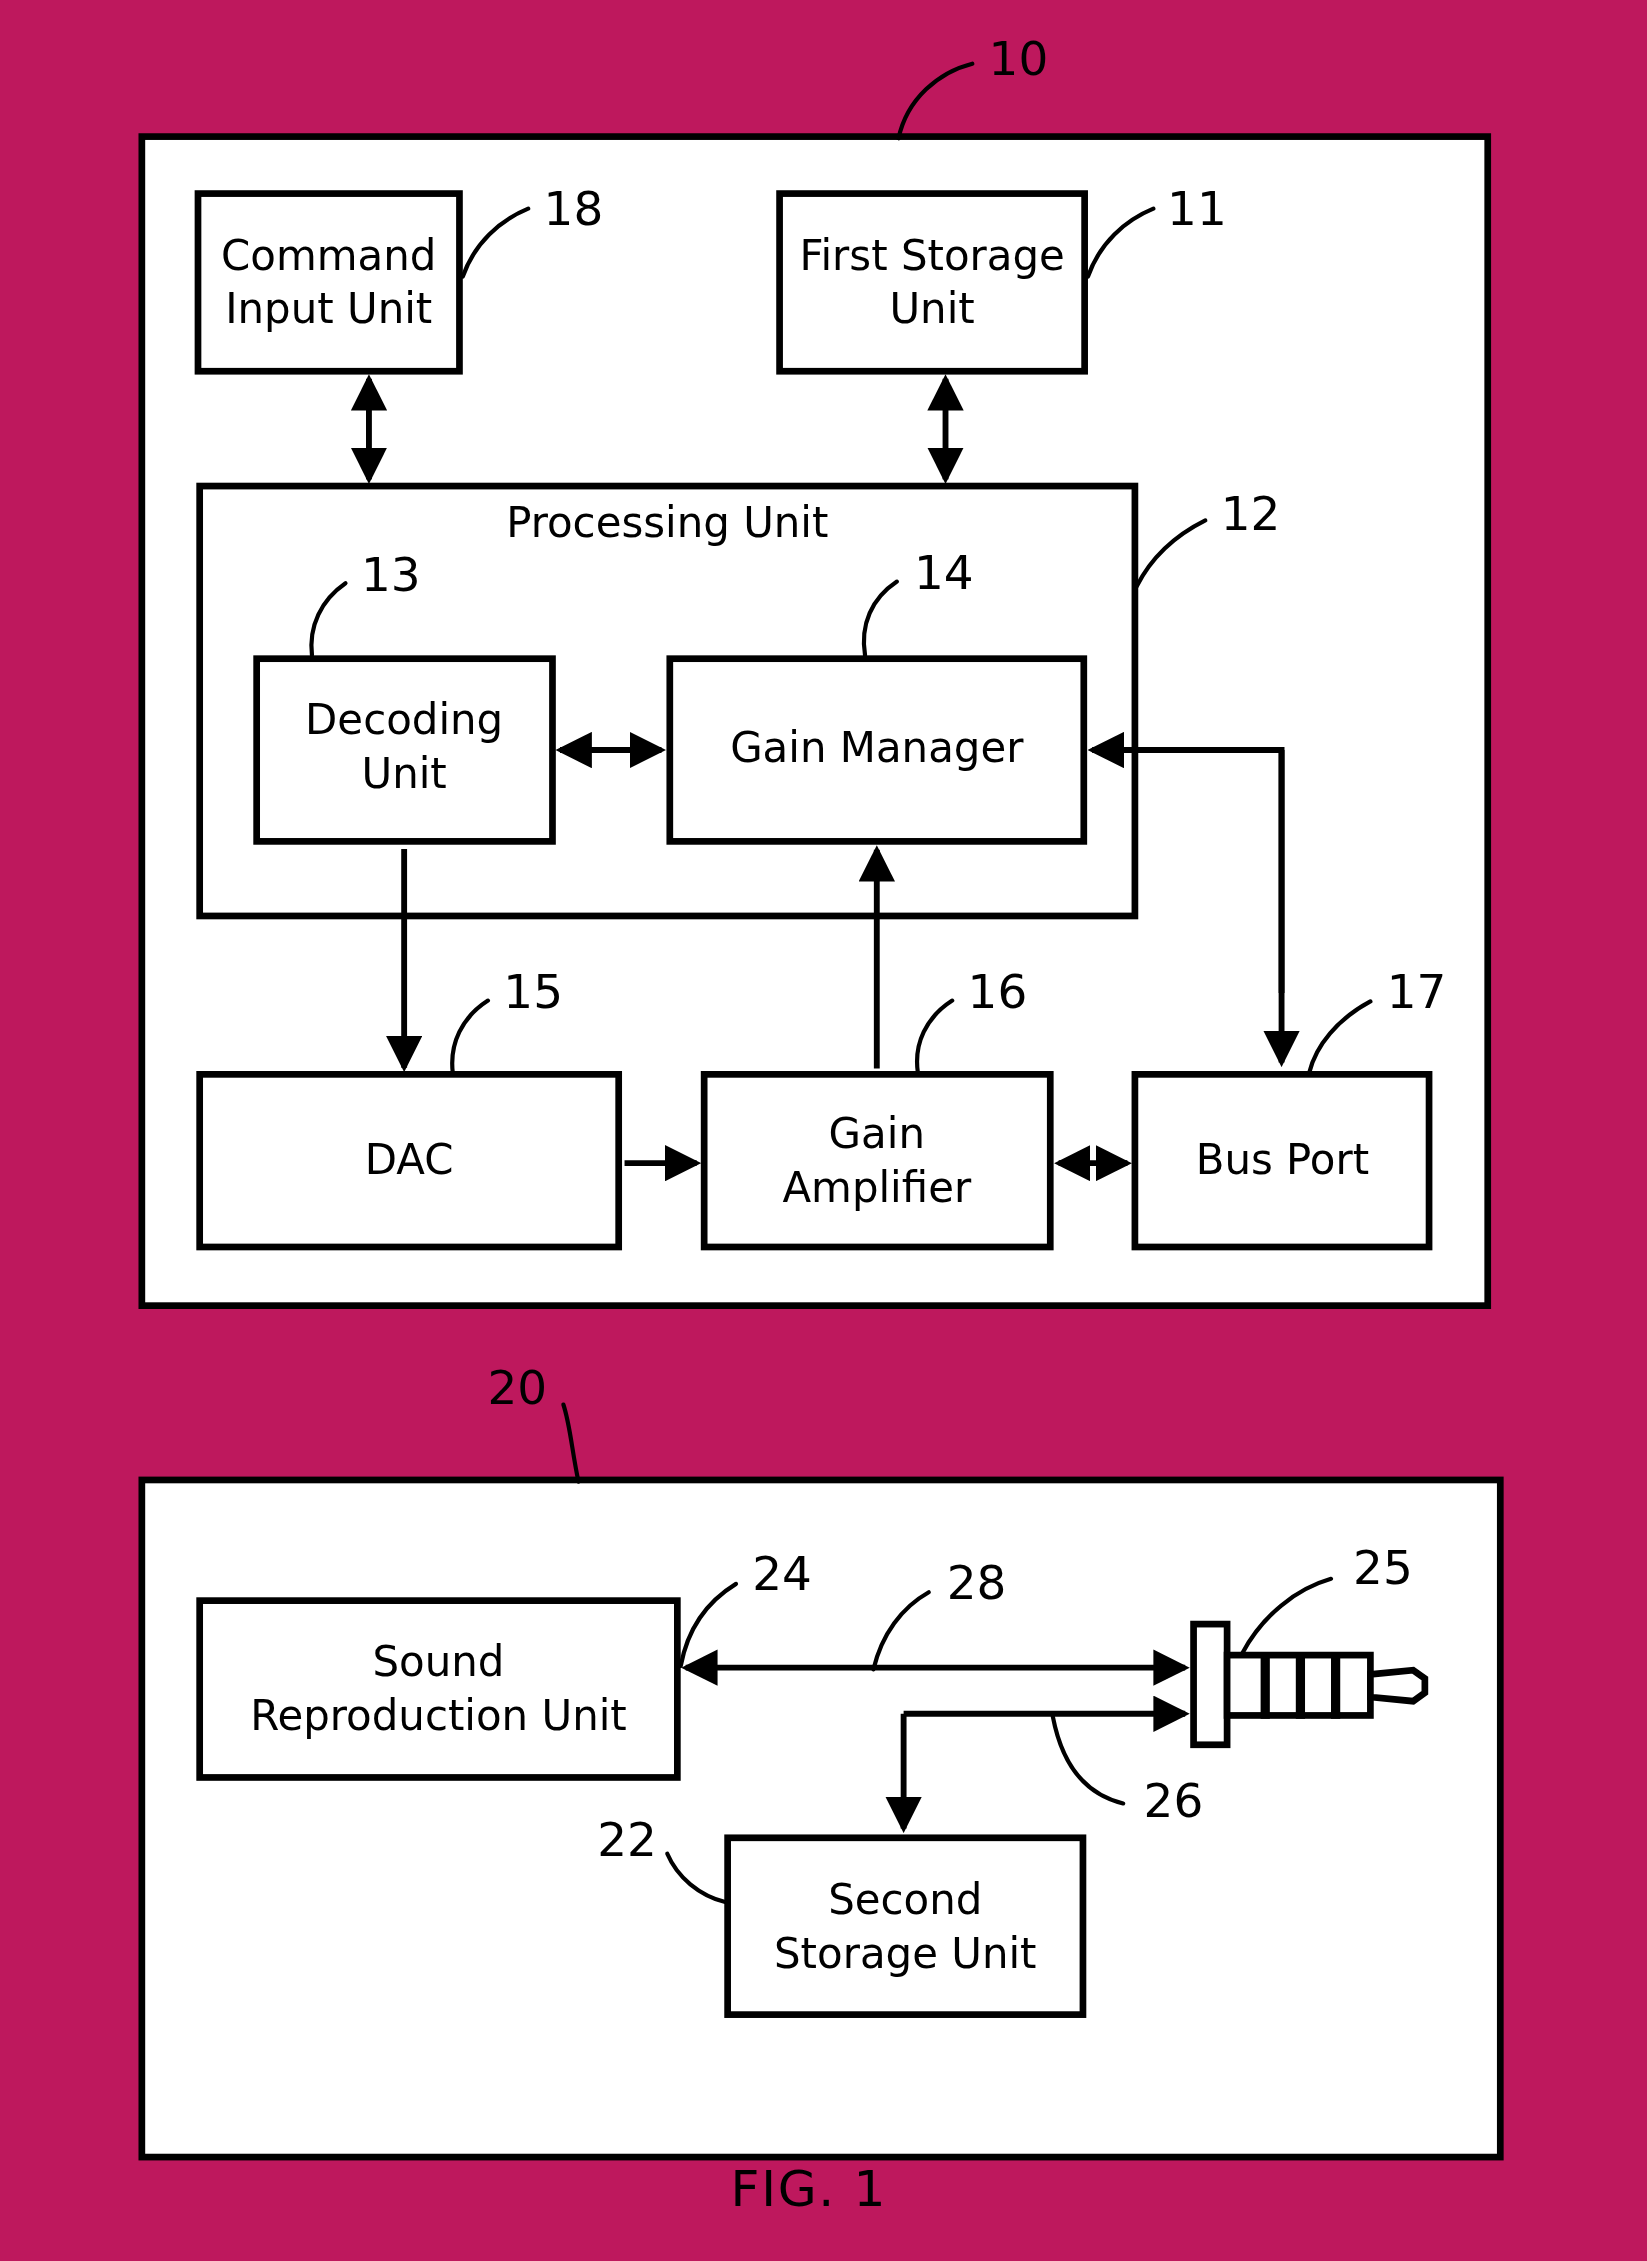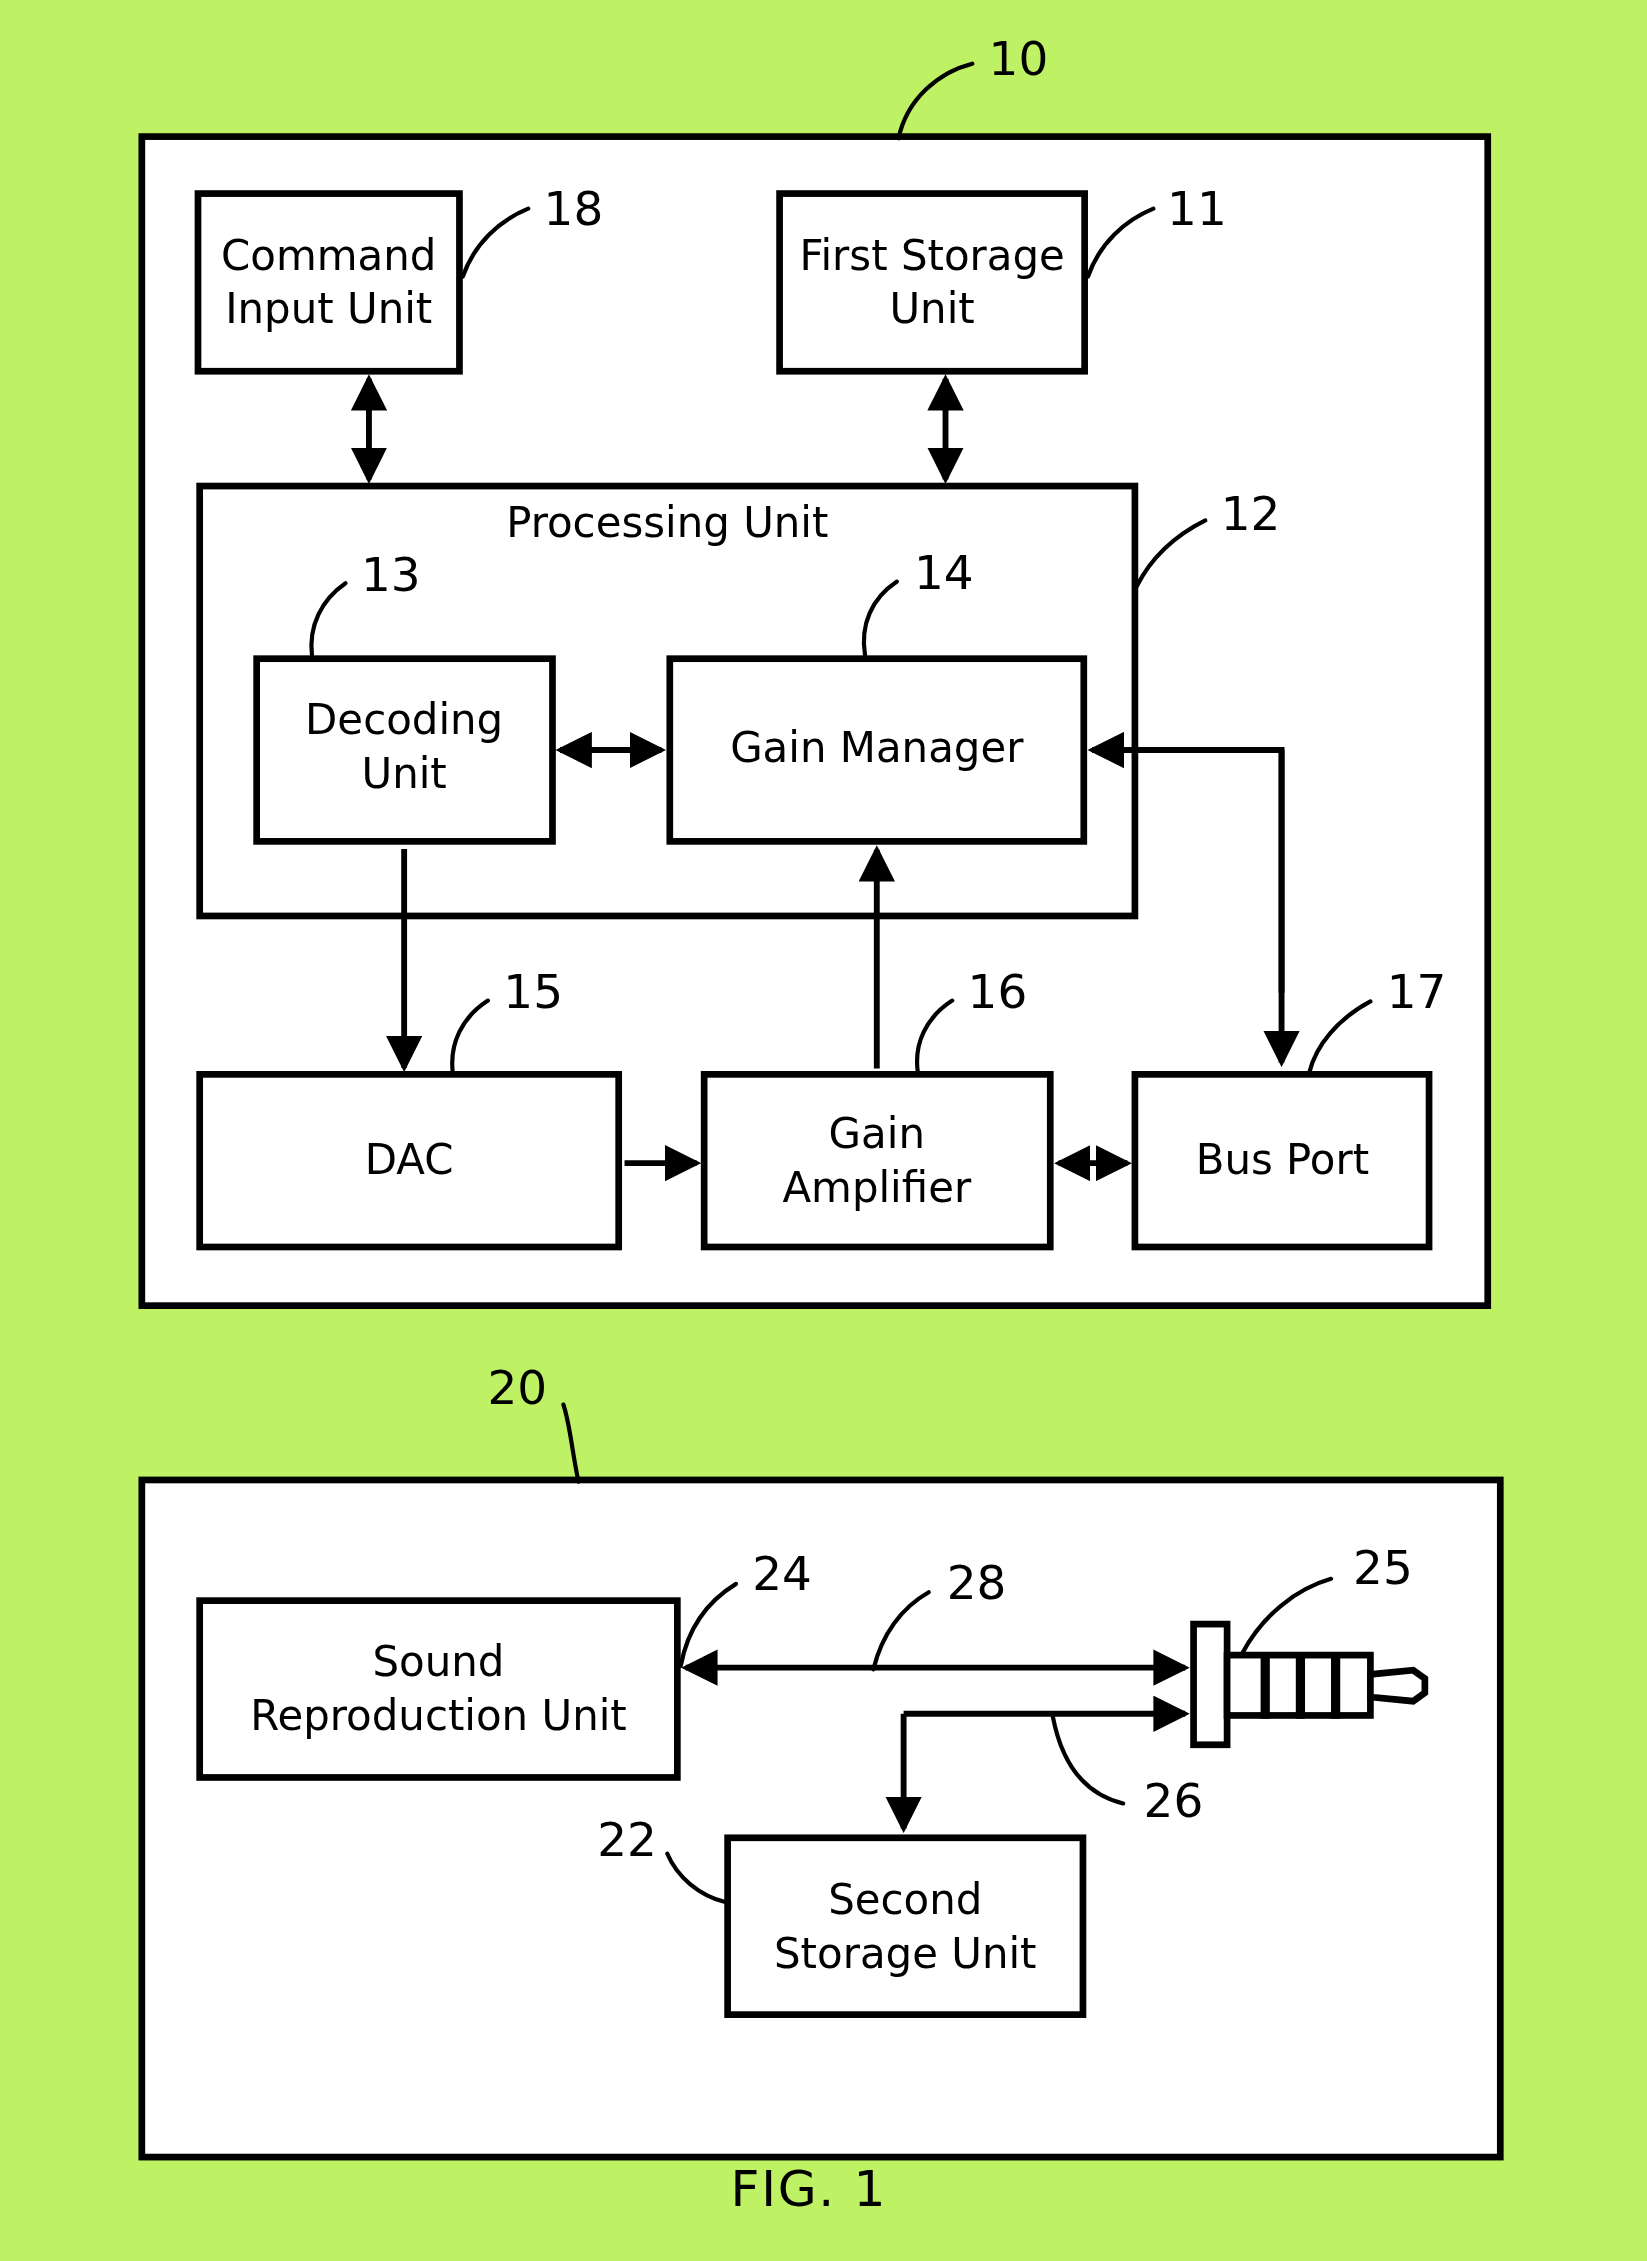--- a/index.html
+++ b/index.html
@@ -8,21 +8,21 @@
     padding: 0;
     background: #ffffff;
   }
   body {
     font-family: "DejaVu Sans", sans-serif;
   }
   #page {
     position: relative;
     width: 1648px;
     height: 2261px;
-    background: #bef264;
+    background: #be185d;
     overflow: hidden;
   }
   svg.sheet {
     position: absolute;
     inset: 0;
     width: 1648px;
     height: 2261px;
     display: block;
   }
   .stroke {

